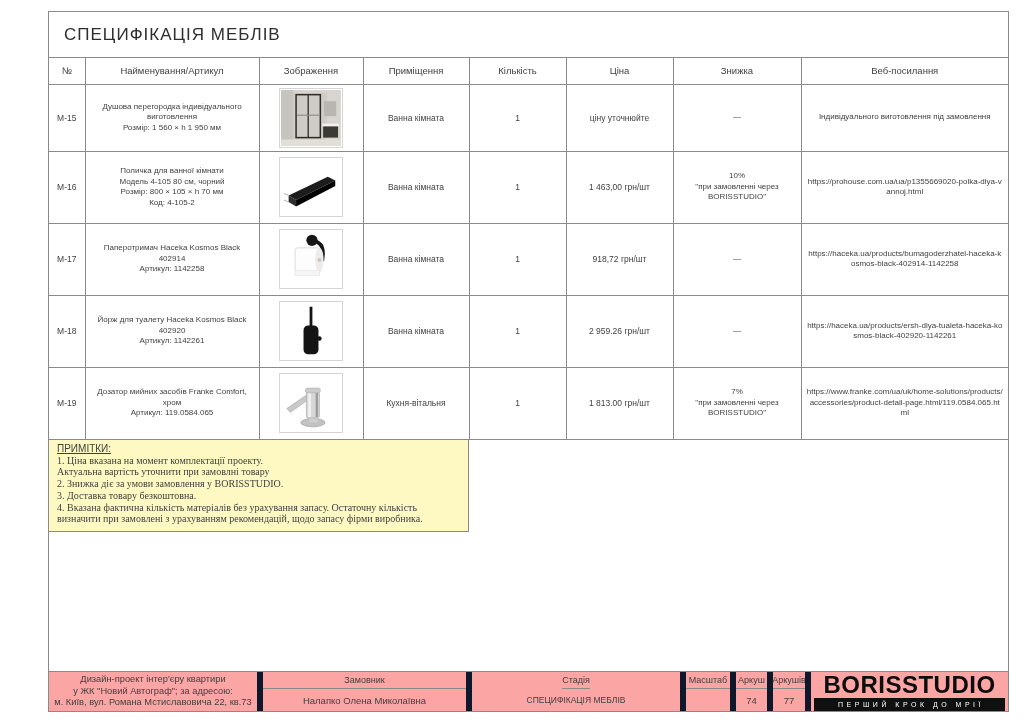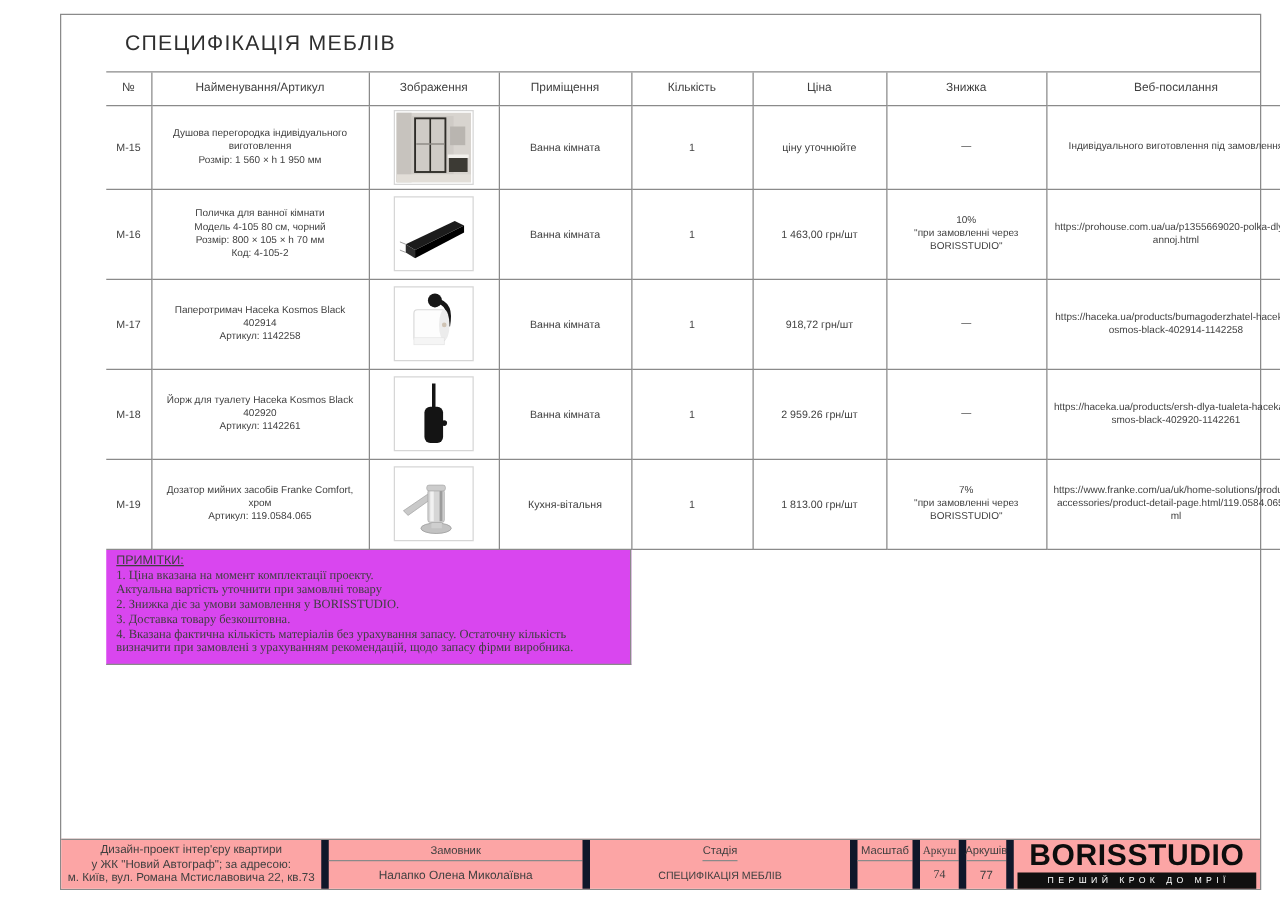--- a/index.html
+++ b/index.html
@@ -2,21 +2,21 @@
 <html><head>
 <meta charset="utf-8">
 <style>
   html,body { margin:0; padding:0; background:#ffffff; }
   .page {
     position:relative; width:1024px; height:724px; background:#ffffff;
     font-family:"Liberation Sans", sans-serif; color:#3f3f3f; overflow:hidden;
   }
   .frame {
     position:absolute; left:48px; top:11px; width:961px; height:701px;
-    border:1px solid #8a8a8a; box-sizing:border-box; background:#fff;padding-left:36px;
+    border:1px solid #8a8a8a; box-sizing:border-box; background:#fff;
   }
   .title-box {
     height:46px; border-bottom:1px solid #8a8a8a; box-sizing:border-box;
     display:flex; align-items:center; padding-left:15px;
   }
   .title-text { font-size:17px; letter-spacing:1px; color:#2e2e2e; }
 
   table.spec { border-collapse:collapse; table-layout:fixed; width:100%; }
   table.spec th, table.spec td {
     border-right:1px solid #8a8a8a; border-bottom:1px solid #8a8a8a;
@@ -34,21 +34,21 @@
   td.c-link { font-size:8px; line-height:10.5px; word-break:break-all; padding:2px 8px; }
 
   .img-frame {
     display:inline-block; border:1px solid #d6d6d6; background:#fff;
     line-height:0; padding:1px; vertical-align:middle;
   }
 
   .notes-box {
     width:420px; box-sizing:border-box; border:1px solid #8a8a8a;
     border-left:none; border-top:none; padding:3px 8px 6px 8px;
-    text-align:left; background:#d946ef;
+    text-align:left; background:#fef9c3;
   }
   .notes-heading { font-size:10px; text-decoration:underline; line-height:12px; }
   .notes-body { font-size:10px; line-height:11.8px; white-space:pre-line;font-family:Liberation Serif, serif; }
 
   .footer {
     position:absolute; left:0; bottom:0; width:100%; height:40px;
     border-top:1px solid #8a8a8a; box-sizing:border-box; display:flex; background:#fca5a5;
   }
   .f-col { display:flex; flex-direction:column; box-sizing:border-box; }
   .f-col + .f-col { border-left:6px solid #0f172a; }
@@ -58,21 +58,21 @@
   }
   .f-value { flex:1; display:flex; align-items:center; justify-content:center; font-size:9.5px; }
   .f-address {
     width:208px; display:flex; align-items:center; justify-content:center;
     text-align:center; font-size:9.3px; line-height:11.5px; white-space:pre-line;
   }
   .f-customer { width:209px; }
   .f-stage { width:214px;align-items:center; }
   .f-stage .f-value { font-size:8.5px; }
   .f-scale { width:50px; }
-  .f-sheet { width:37px;font-family:Liberation Serif, serif; }
+  .f-sheet { width:37px; }
   .f-sheets { width:38px; }
   .f-logo {
     flex:1; display:flex; flex-direction:column; align-items:center;
     justify-content:center; box-sizing:border-box; padding:1px 2px;
   }
   .logo-word {
     font-size:24px; font-weight:bold; color:#0d0d0d; line-height:24px;
     letter-spacing:0.5px; white-space:nowrap;
   }
   .logo-bar {

